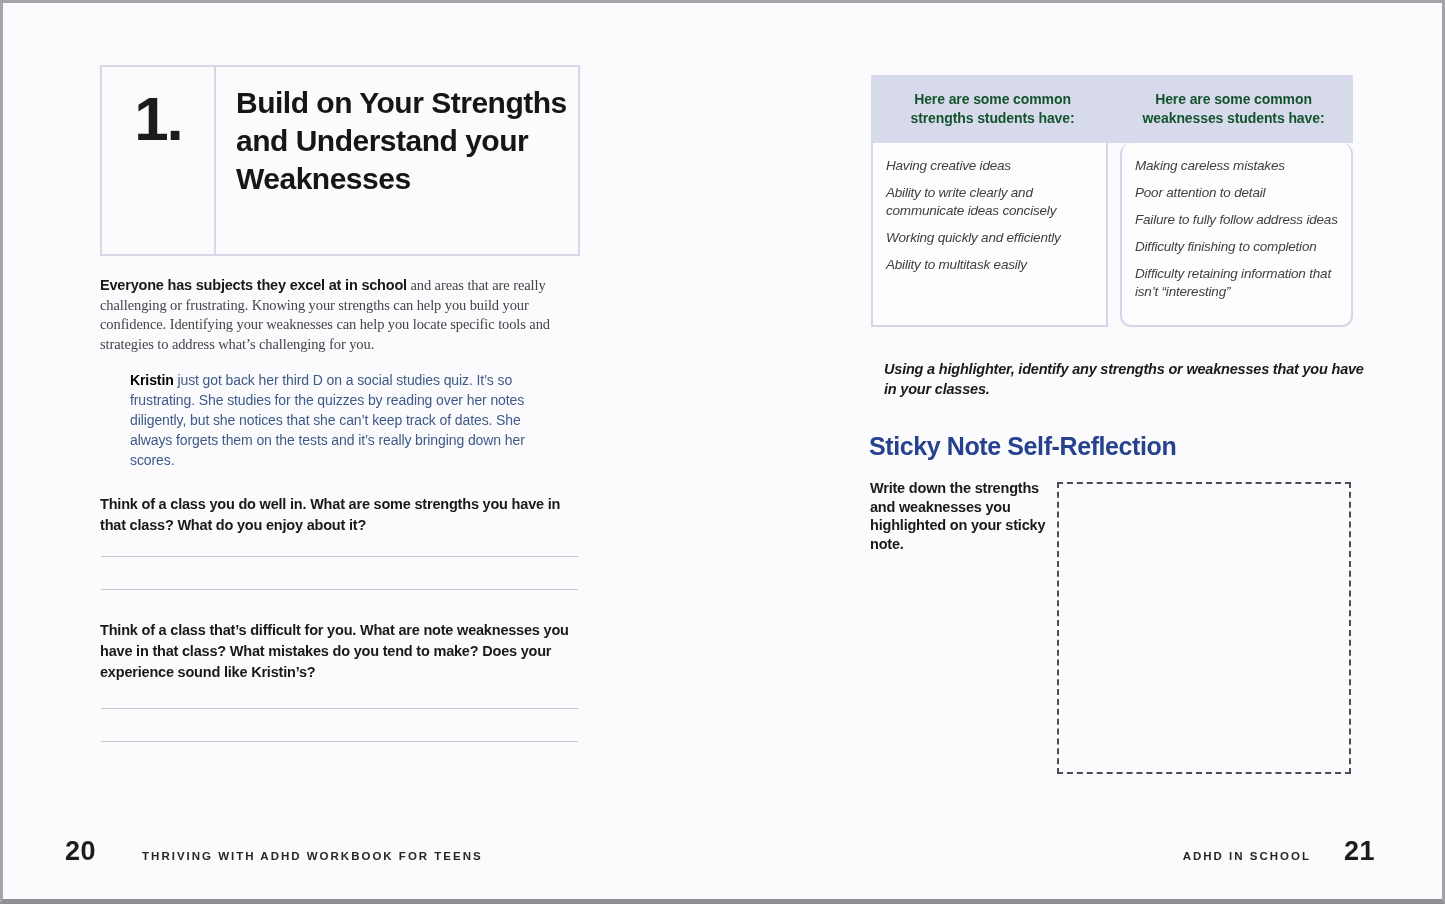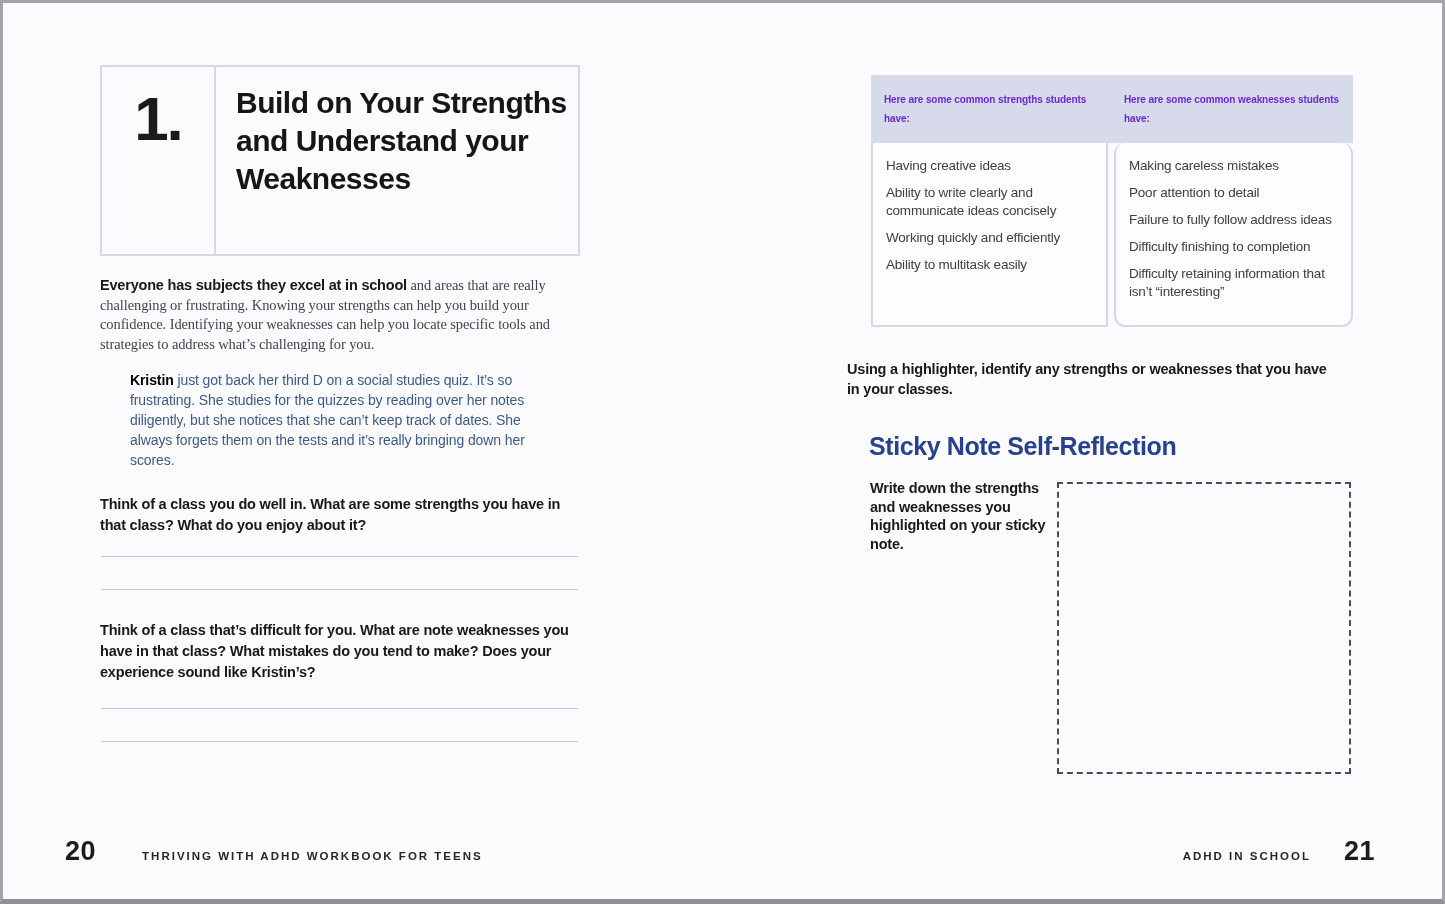--- a/index.html
+++ b/index.html
@@ -124,56 +124,58 @@
     position: absolute;
     left: 868px; top: 72px;
     width: 482px;
   }
   .thead {
     display: flex;
     background: #d7daeb;
     min-height: 68px;
   }
   .th {
-    font-size: 10px;
+    font-size: 14px;
     line-height: 19px;
     font-weight: bold;
-    color: #6d28d9;
+    color: #14532d;
     padding: 15px 10px 12px 13px;
     letter-spacing: -0.1px;
+    text-align: center;
   }
   .th-left { width: 240px; }
   .th-right { flex: 1; }
-  .tbody { display: flex; gap: 6px; }
+  .tbody { display: flex; gap: 12px; font-style: italic; }
   .td {
     background: #fdfdfe;
     border: 2px solid #d3d7e8;
     border-top: none;
     min-height: 184px;
     padding: 14px 10px 8px 13px;
   }
   .td-left { width: 237px; }
   .td-right { flex: 1; border-radius: 11px; }
   .cell-item {
     font-size: 13.5px;
     line-height: 18px;
     color: #404045;
     letter-spacing: -0.2px;
     margin-bottom: 9px;
   }
 
   .highlighter-note {
     position: absolute;
-    left: 844px; top: 356px;
+    left: 881px; top: 356px;
     width: 480px;
     font-size: 14.5px;
     line-height: 20px;
     font-weight: bold;
     color: #1a1a1d;
     letter-spacing: -0.2px;
+    font-style: italic;
   }
 
   .section-heading {
     position: absolute;
     left: 866px; top: 429px;
     font-size: 25px;
     font-weight: bold;
     color: #26418d;
     letter-spacing: -0.4px;
   }

